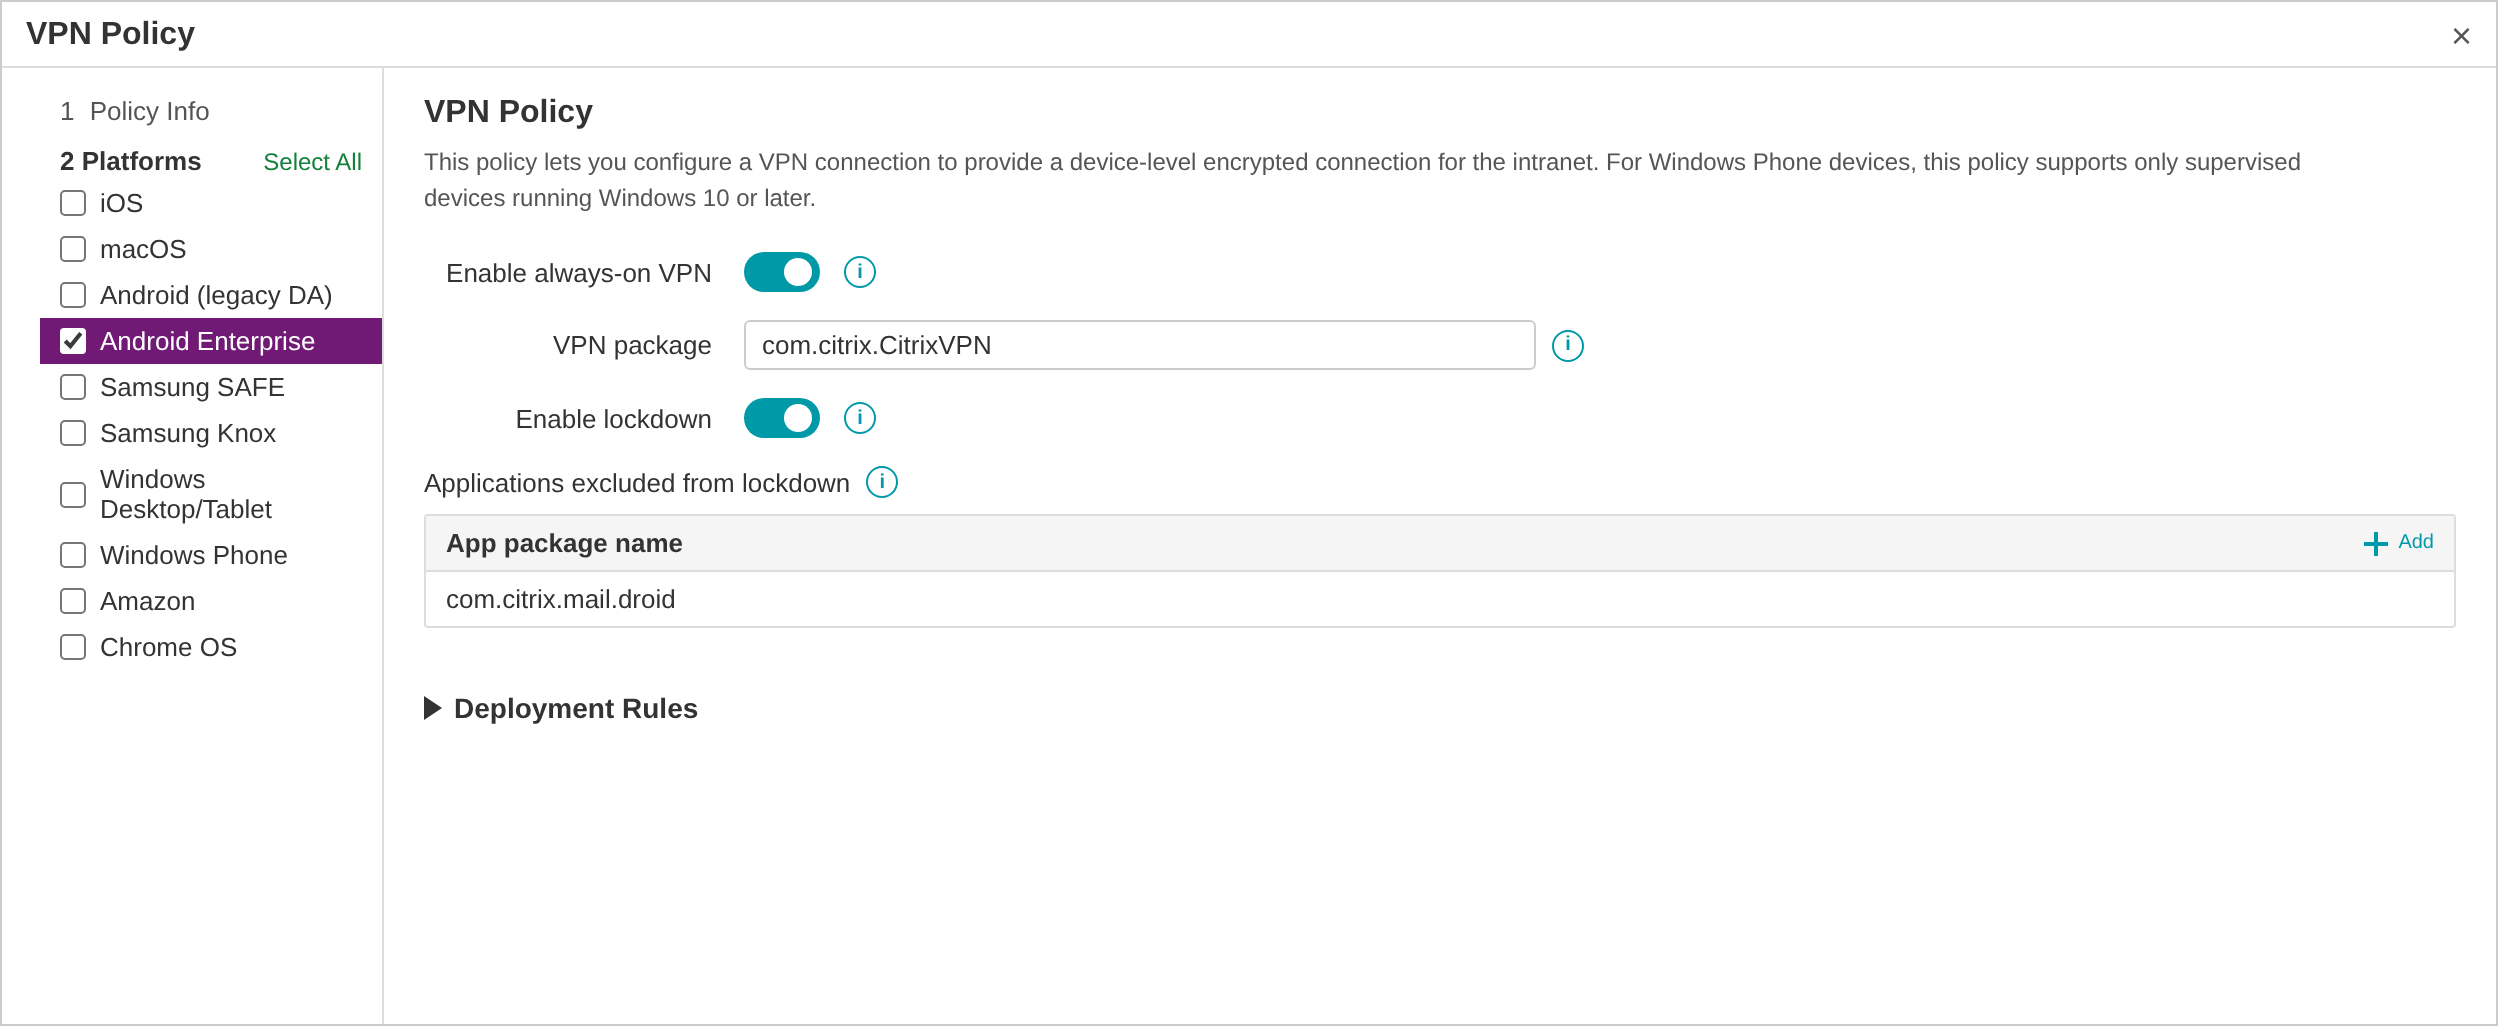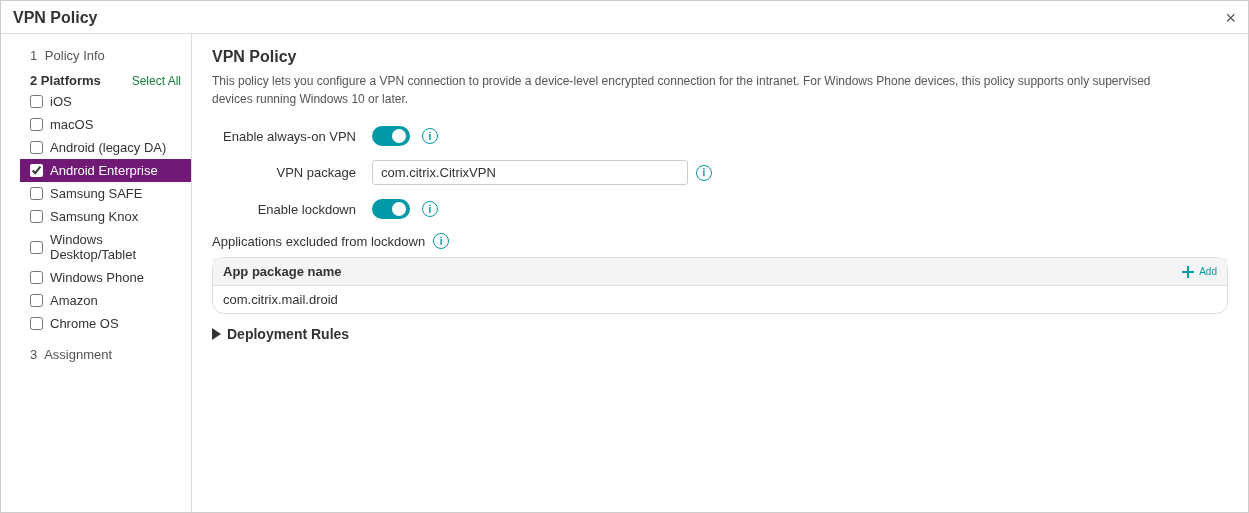--- a/index.html
+++ b/index.html
@@ -175,41 +175,41 @@
       height: 16px;
       border-radius: 50%;
       border: 1.5px solid #0099a8;
       color: #0099a8;
       font-size: 10px;
       font-weight: bold;
       cursor: pointer;
       margin-left: 4px;
     }
     .vpn-package-input {
-      width: 316px;
+      width: 396px;
       padding: 4px 8px;
       border: 1px solid #ccc;
       border-radius: 3px;
       font-size: 13px;
       color: #333;
     }
     .section-label {
       font-size: 13px;
       color: #333;
       font-weight: normal;
       margin-bottom: 8px;
       display: flex;
       align-items: center;
       gap: 4px;
     }
     .table-container {
       border: 1px solid #ddd;
-      border-radius: 12px;
+      border-radius: 2px;
       max-width: 1040px;
-      margin-bottom: 12px;
+      margin-bottom: 32px;
     }
     .table-header-row {
       display: flex;
       background: #f5f5f5;
       border-bottom: 1px solid #ddd;
       padding: 6px 10px;
       align-items: center;
       justify-content: space-between;
     }
     .table-header-cell {
@@ -315,24 +315,20 @@
       </div>
       <div class="sidebar-item">
         <input type="checkbox" id="chk-amazon" style="">
         <label for="chk-amazon">Amazon</label>
       </div>
       <div class="sidebar-item">
         <input type="checkbox" id="chk-chrome-os" style="">
         <label for="chk-chrome-os">Chrome OS</label>
       </div>
 
-      <div class="sidebar-step" style="margin-top:4px;">
-        <span class="step-num">3</span>
-        <span>Assignment</span>
-      </div>
     </div>
 
     <div class="main-content">
       <div class="main-title">VPN Policy</div>
       <div class="main-desc">This policy lets you configure a VPN connection to provide a device-level encrypted connection for the intranet. For Windows Phone devices, this policy supports only supervised devices running Windows 10 or later.</div>
 
       <div class="form-row">
         <div class="form-label">Enable always-on VPN</div>
         <label class="toggle-switch">
 

